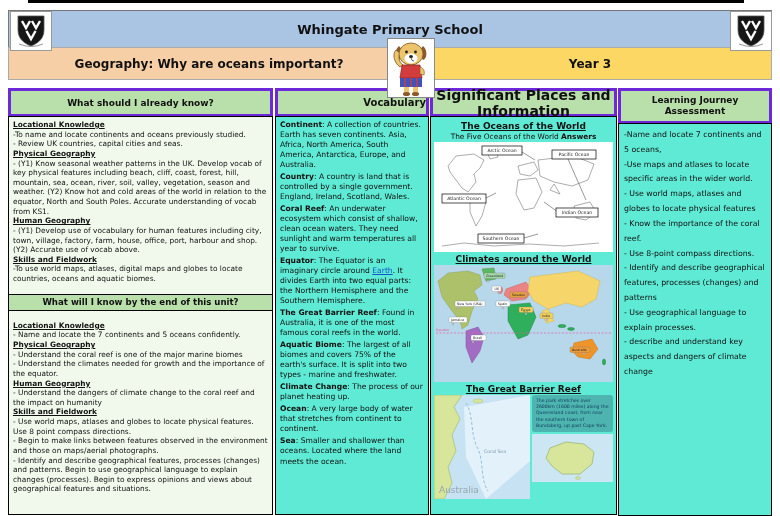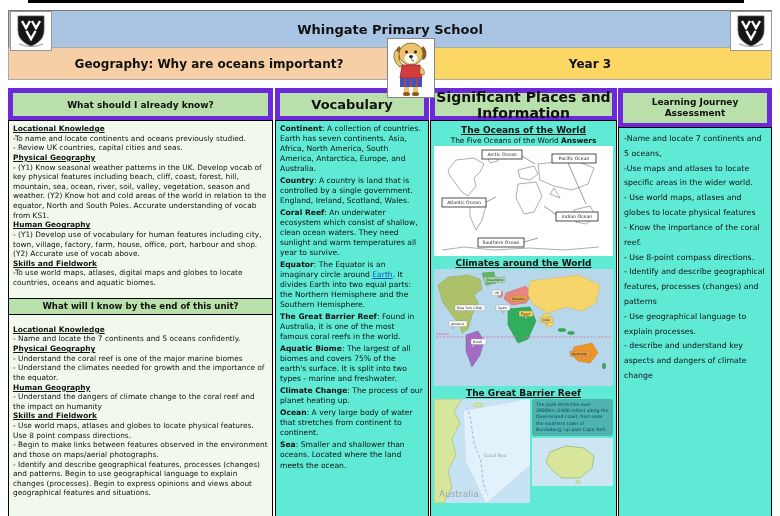--- a/index.html
+++ b/index.html
@@ -16,32 +16,32 @@
   .orange-band{position:absolute;left:8px;top:47px;width:400px;height:31px;background:#f7cfa6;
                border:1px solid #aaa;display:flex;align-items:center;justify-content:center;
                font-weight:bold;font-size:12px;}
   .yellow-band{position:absolute;left:408px;top:47px;width:362px;height:31px;background:#fcd763;
                border:1px solid #aaa;display:flex;align-items:center;justify-content:center;
                font-weight:bold;font-size:12px;}
   .dog{position:absolute;left:387px;top:38px;width:46px;height:58px;background:#fff;
        border:1px solid #888;z-index:4;display:flex;align-items:center;justify-content:center;}
   
   .col{position:absolute;top:88px;}
-  .col-header{background:#b9dfaa;border:5px solid #6d28d9;font-weight:bold;text-align:center;
+  .col-header{background:#b9dfaa;border:3px solid #6d28d9;font-weight:bold;text-align:center;
               display:flex;flex-direction:column;align-items:center;justify-content:center;}
   .col-body{border:1px solid #000;margin-top:-1px;background:#5eead4;overflow:hidden;box-sizing:border-box;}
   #col1{left:8px;width:265px;}
   #col1 .col-header{height:23px;font-size:9px;}
   #col1 .col-body{height:399px;background:#f1f9ec;padding:3px 4px;font-size:7.4px;line-height:1.3;}
   .sec-h{font-weight:bold;text-decoration:underline;}
   .line{margin:0;}
   .mid-h{background:#b9dfaa;border-top:1px solid #000;border-bottom:1px solid #000;
          margin:10px -4px;text-align:center;font-weight:bold;font-size:8.6px;padding:2px 0;}
   #col2{left:275px;width:154px;}
-  #col2 .col-header{height:23px;font-size:13px;}
+  #col2 .col-header{height:23px;font-size:10px;align-items:flex-end;}
   #col2 .col-body{height:399px;padding:3px 4px;font-size:7.6px;line-height:1.32;}
   .vocab{margin:0 0 2px 0;}
   .vocab b{font-weight:bold;}
   .link{color:#1155cc;text-decoration:underline;}
   #col3{left:430px;width:187px;}
   #col3 .col-header{height:23px;font-size:14px;}
   #col3 .col-body{height:399px;padding:2px 3px;}
   .map-title{font-weight:bold;text-decoration:underline;text-align:center;font-size:9px;margin:2px 0 1px 0;}
   .map-sub{text-align:center;font-size:7.4px;margin-bottom:1px;}
   .gbr-wrap{display:flex;gap:2px;}

